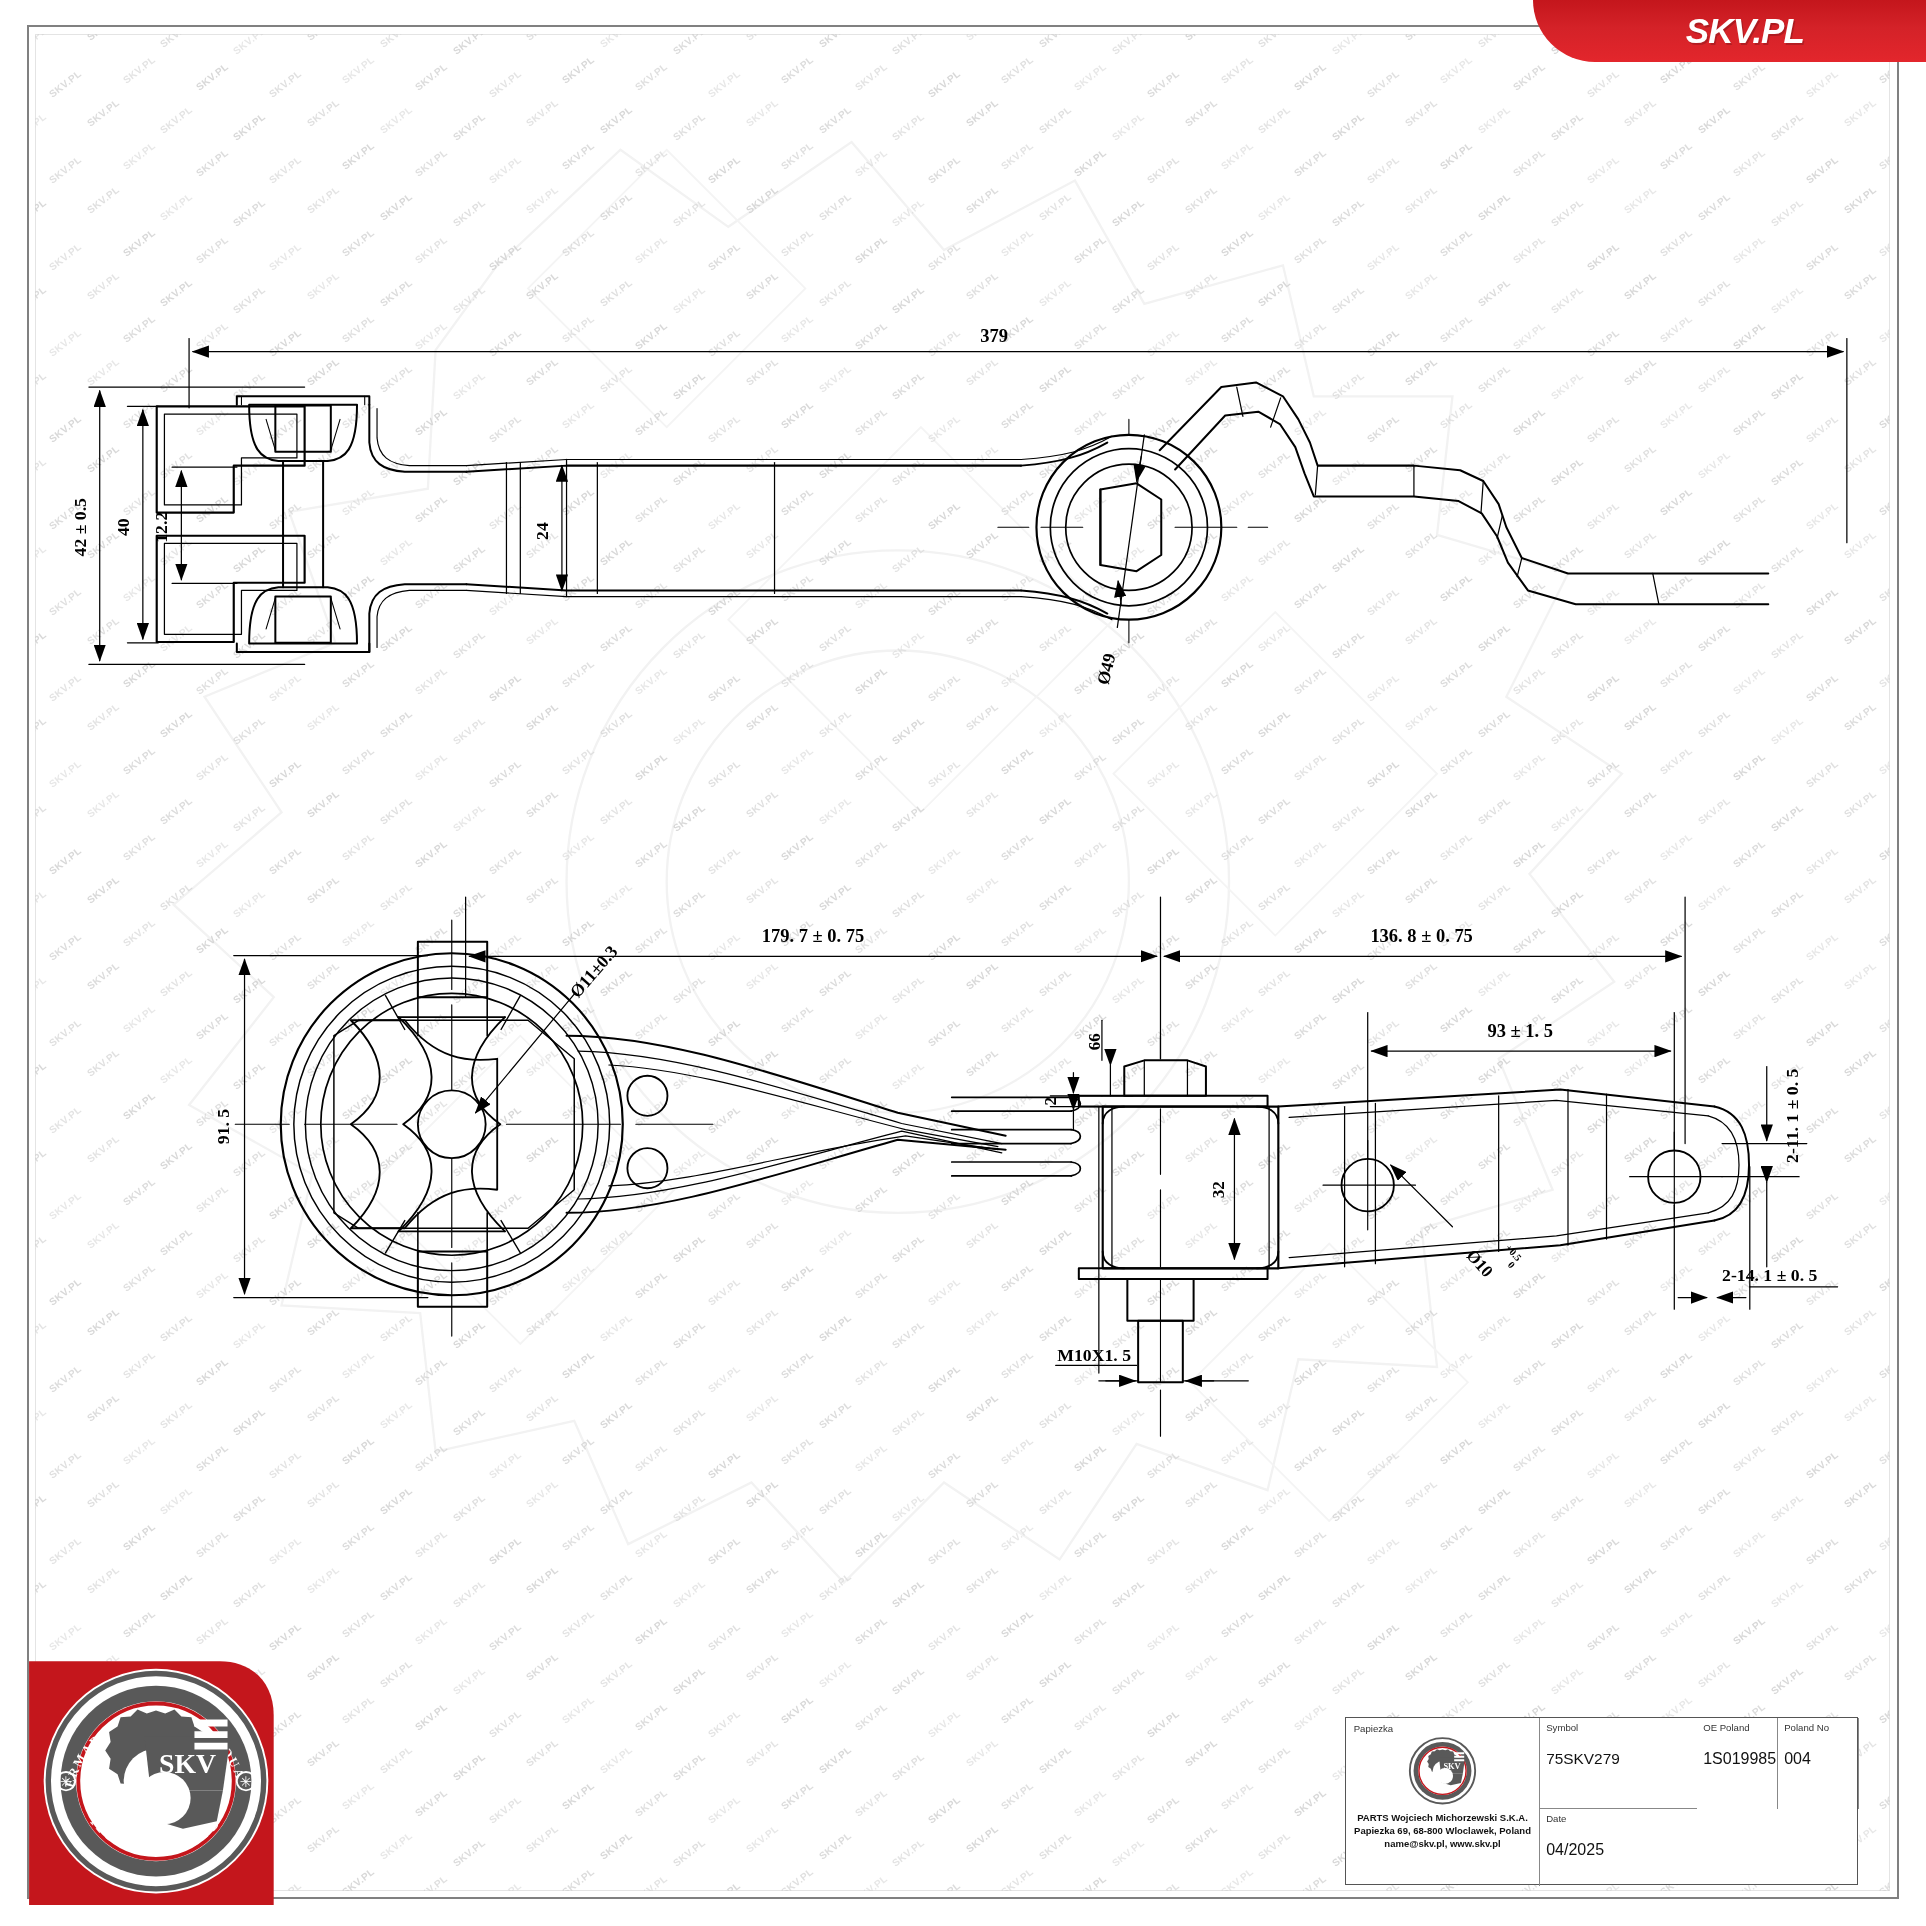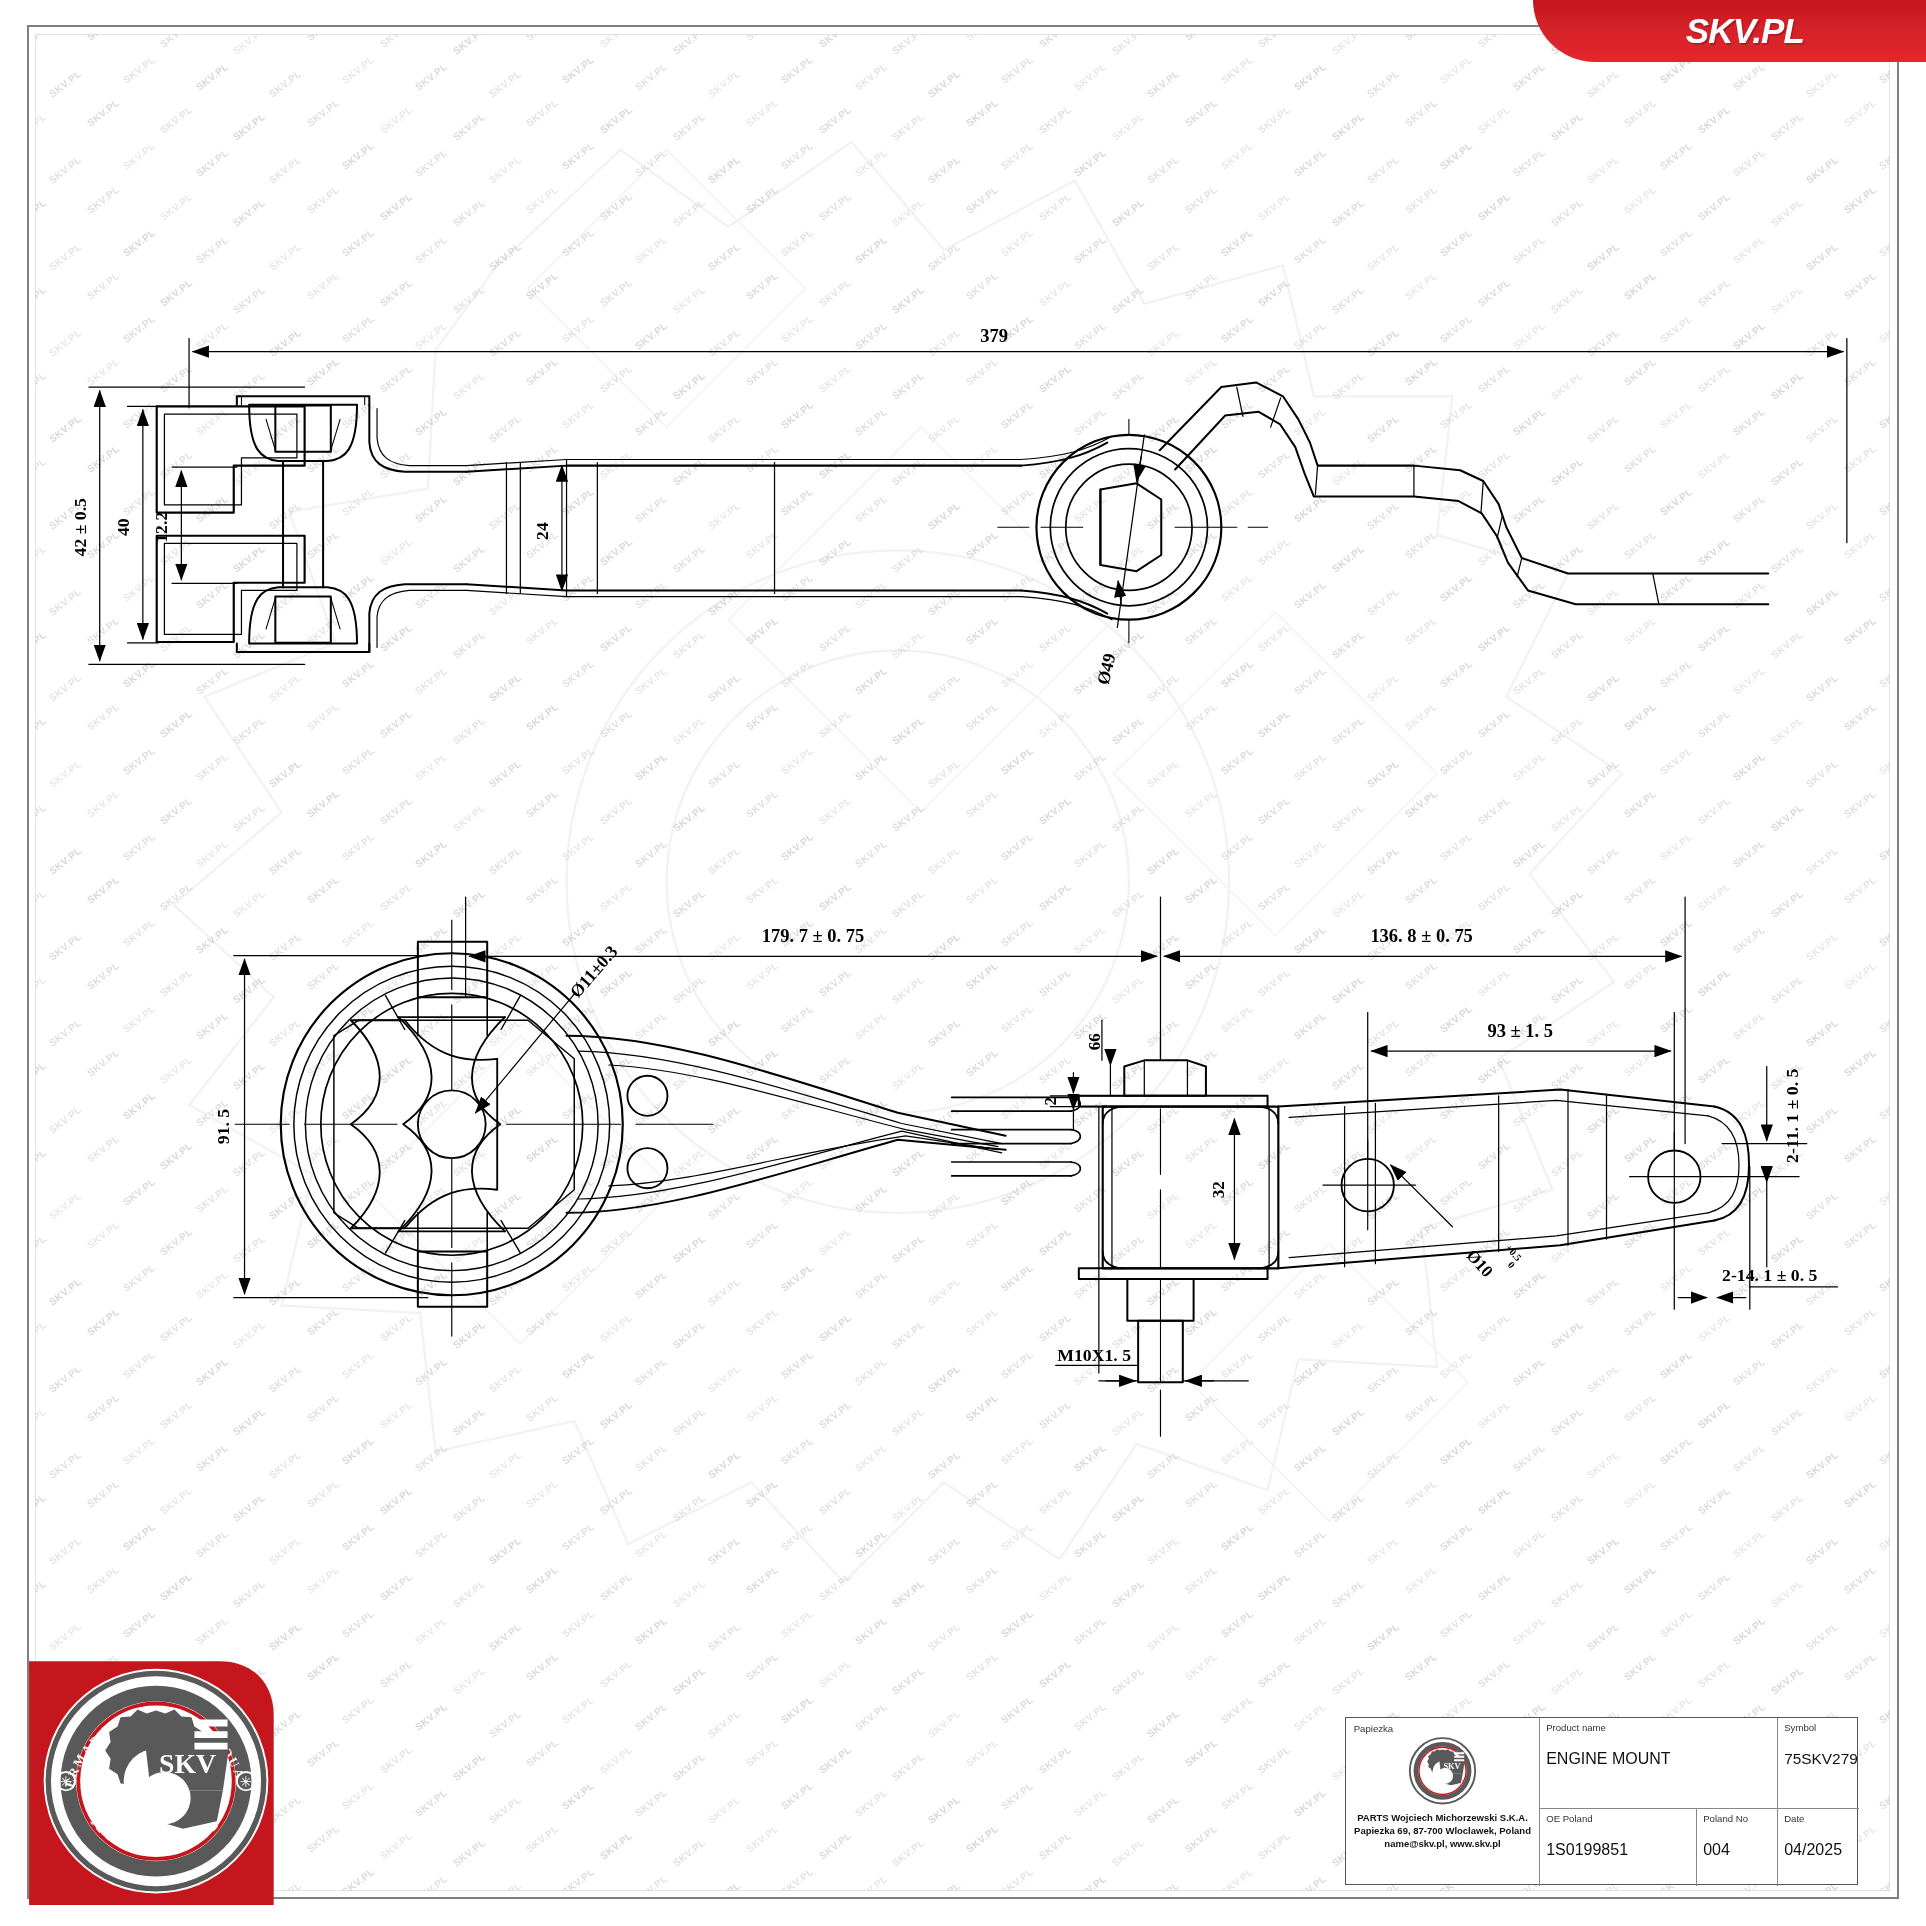--- a/index.html
+++ b/index.html
@@ -1605,29 +1605,25 @@
         <circle cx="165" cy="164" r="42" fill="#ffffff"></circle>
         <path fill="#595959" d="M150 106 L262 106 L252 176 L158 176 Z"></path>
         <path fill="#ffffff" d="M215 84 L258 84 L258 93 L215 93 Z M215 99 L258 99 L258 108 L215 108 Z
                                  M215 114 L258 114 L258 123 L215 123 Z"></path>
         <path fill="#595959" d="M150 176 L252 176 L244 216 L200 226 L160 214 Z"></path>
         <circle cx="176" cy="186" r="34" fill="#ffffff"></circle>
         <text x="206" y="154" font-size="36" font-weight="bold" fill="#ffffff" text-anchor="middle" font-family="Liberation Sans, sans-serif">SKV</text>
       </svg>
       <div class="imp-addr">
         <div>PARTS Wojciech Michorzewski S.K.A.</div>
-        <div>Papiezka 69, 87-700 Wloclawek, Poland</div>
+        <div>Papiezka 69, 68-800 Wloclawek, Poland</div>
         <div>name@skv.pl, www.skv.pl</div>
       </div>
     </div>
 
-    <div class="tb-cell" style="grid-column:span 2;">
-      <div class="tb-lab">Product name</div>
-      <div class="tb-val">ENGINE MOUNT</div>
-    </div>
 
     <div class="tb-cell nobr">
       <div class="tb-lab">Symbol</div>
       <div class="tb-val sm">75SKV279</div>
     </div>
 
     <div class="tb-cell nobb">
       <div class="tb-lab">OE Poland</div>
       <div class="tb-val">1S0199851</div>
     </div>

